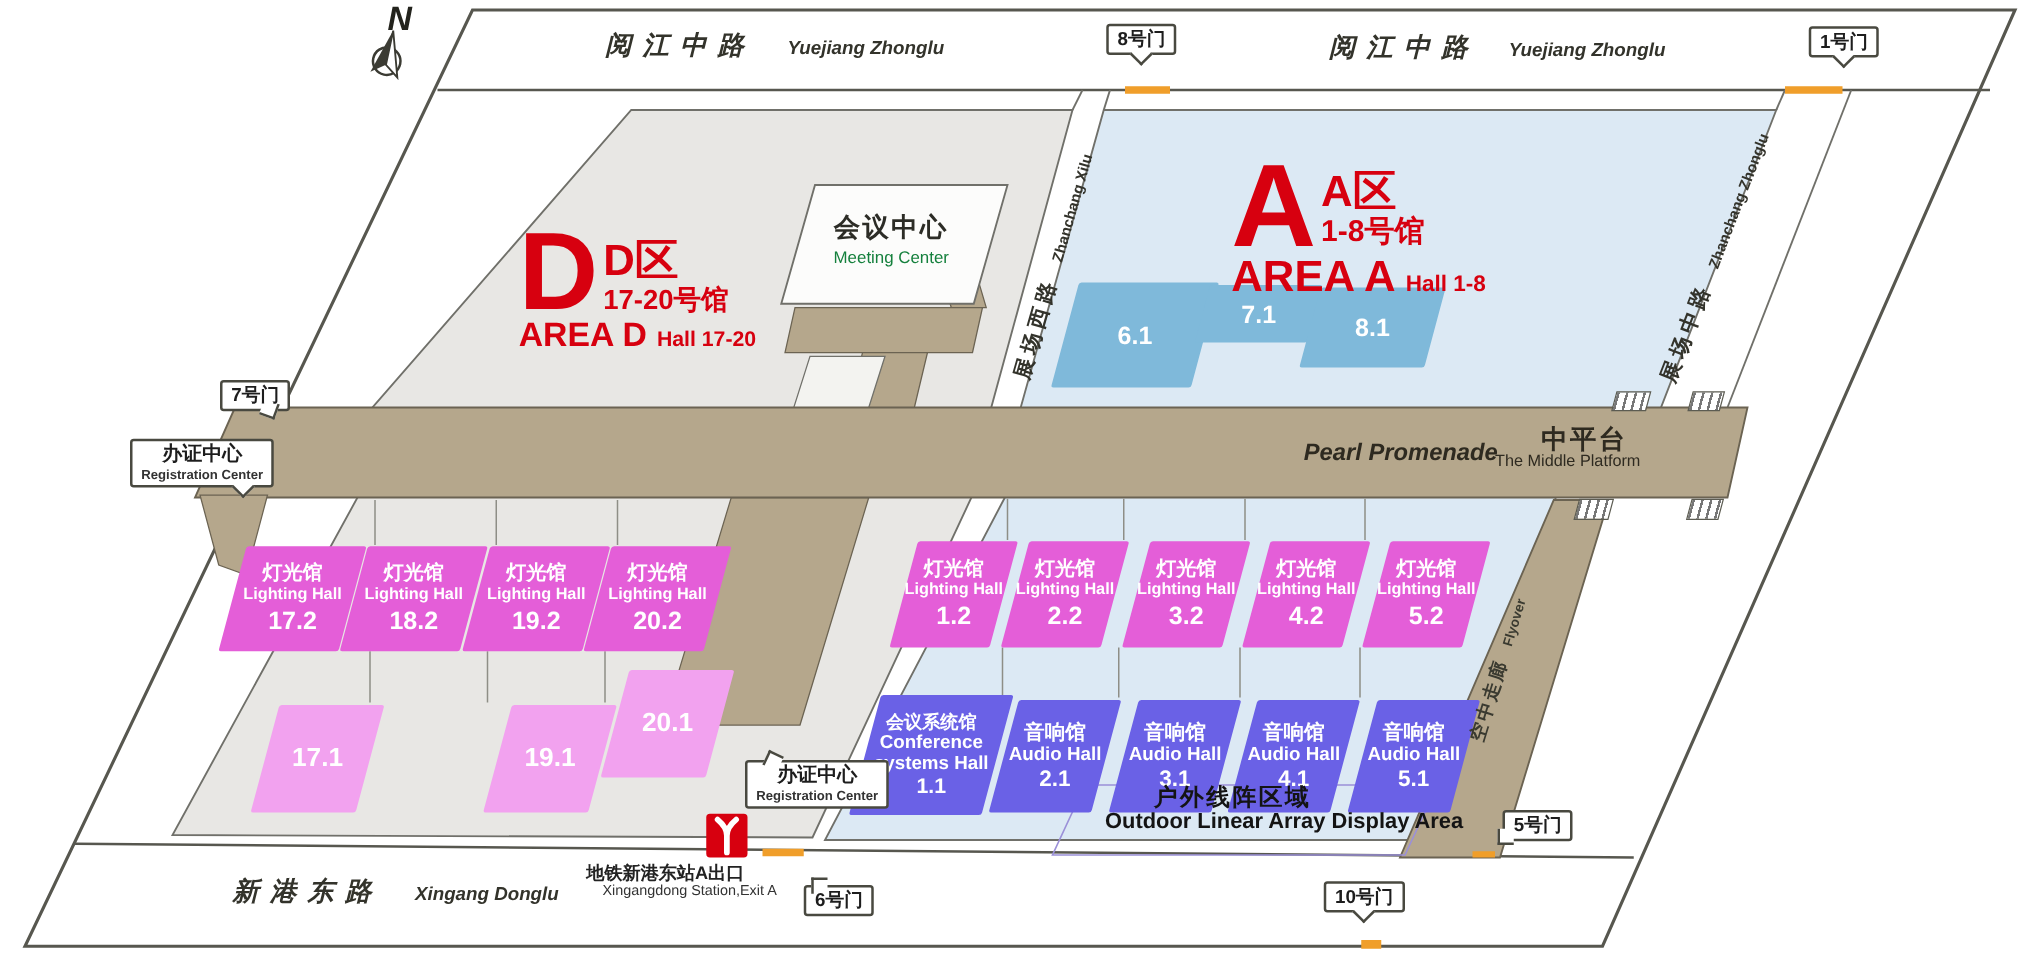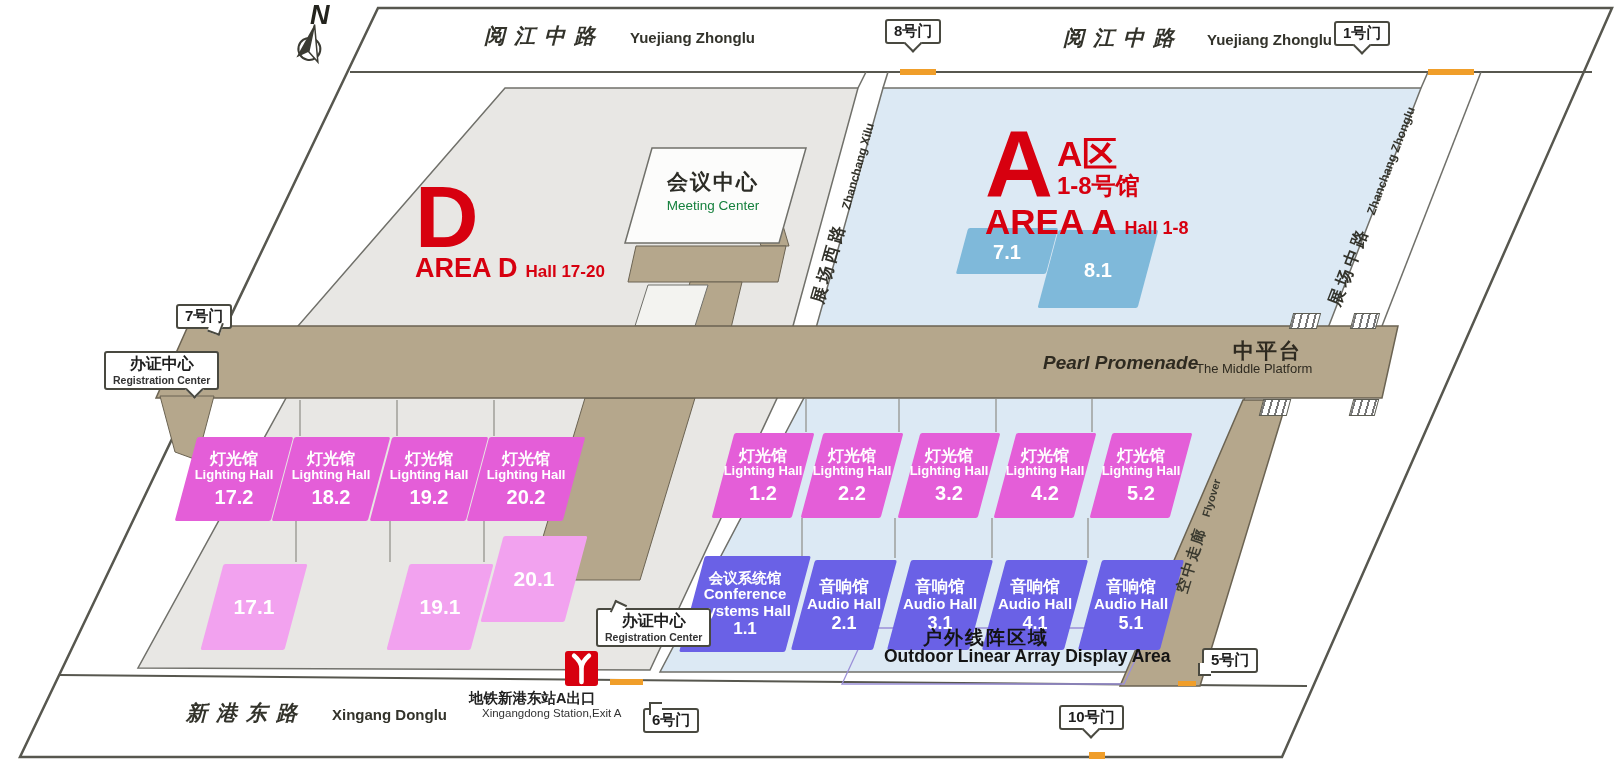--- a/index.html
+++ b/index.html
@@ -39,21 +39,21 @@
 
   .gate-marker{position:absolute;height:6px;background:var(--orange);z-index:35;}
 
   .stairs{position:absolute;border:1px solid #5c5c52;
           background:repeating-linear-gradient(90deg,#777 0 2px,#fff 2px 7px);
           transform:skewX(-15deg);z-index:26;}
 
   
   .road-label{position:absolute;display:flex;align-items:baseline;color:#33332b;z-index:22;white-space:nowrap;}
   .road-label .zh{font-weight:bold;font-style:italic;}
-  .road-label .en{font-weight:bold;}
+  .road-label .en{font-weight:bold;font-style:italic;}
   .road-label .plain{font-style:normal;}
 
   
   .area-block{position:absolute;color:var(--red);z-index:15;line-height:1;}
   .area-block .row1{display:flex;align-items:flex-start;}
   .area-block .big{font-size:88px;font-weight:800;line-height:0.78;letter-spacing:-2px;}
   .area-block .col{display:flex;flex-direction:column;margin-left:6px;}
   .area-block .zone{font-size:35px;font-weight:800;margin-top:8px;}
   .area-block .hallszh{font-size:22px;font-weight:800;margin-top:3px;}
   .area-block .row2{display:flex;align-items:baseline;gap:8px;margin-top:3px;}
@@ -140,20 +140,24 @@
     <span class="en plain" style="font-size:12px;">Zhanchang Zhonglu</span>
   </div>
   <div class="road-label" style="left:1199px;top:536px;gap:12px;transform:translate(-50%,-50%) rotate(-73deg);color:#3a3a30;">
     <span class="zh plain" style="font-size:15px;letter-spacing:2px;">空中走廊</span>
     <span class="en plain" style="font-size:11px;">Flyover</span>
   </div>
 
   <div class="area-block" style="left:415px;top:183px;">
     <div class="row1">
       <span class="big">D</span>
+      <span class="col">
+        <span class="zone">D区</span>
+        <span class="hallszh">17-20号馆</span>
+      </span>
     </div>
     <div class="row2">
       <span class="en1">AREA D</span>
       <span class="en2">Hall 17-20</span>
     </div>
   </div>
   <div class="area-block" style="left:985px;top:128px;">
     <div class="row1">
       <span class="big" style="font-size:94px;">A</span>
       <span class="col">
@@ -190,21 +194,21 @@
   <div class="gate-marker" style="left:900px;top:69px;width:36px;"></div>
   <div class="gate-marker" style="left:1428px;top:69px;width:46px;"></div>
   <div class="gate-marker" style="left:610px;top:679px;width:33px;"></div>
   <div class="gate-marker" style="left:1089px;top:752px;width:16px;height:7px;"></div>
   <div class="gate-marker" style="left:1178px;top:681px;width:18px;height:5px;"></div>
 
   <div class="callout" style="left:885px;top:19px;">
     <span>8号门</span>
     <span class="tail" style="left:50%;bottom:-8px;transform:translateX(-50%) rotate(45deg);"></span>
   </div>
-  <div class="callout" style="left:1334px;top:21px;">
+  <div class="callout" style="left:1447px;top:21px;">
     <span>1号门</span>
     <span class="tail" style="left:50%;bottom:-8px;transform:translateX(-50%) rotate(45deg);"></span>
   </div>
   <div class="callout" style="left:176px;top:304px;">
     <span>7号门</span>
     <span class="tail" style="right:8px;bottom:-7px;transform:rotate(20deg);"></span>
   </div>
   <div class="callout" style="left:643px;top:708px;">
     <span>6号门</span>
     <span class="tail" style="left:4px;top:-8px;transform:rotate(180deg);"></span>
@@ -227,25 +231,29 @@
     <span class="zh">办证中心</span>
     <span class="en">Registration Center</span>
     <span class="tail" style="left:14px;top:-8px;transform:rotate(205deg);"></span>
   </div>
 
   <div class="stairs" style="left:1291px;top:313px;width:26px;height:14px;"></div>
   <div class="stairs" style="left:1352px;top:313px;width:24px;height:14px;"></div>
   <div class="stairs" style="left:1261px;top:399px;width:26px;height:15px;"></div>
   <div class="stairs" style="left:1351px;top:399px;width:24px;height:15px;"></div>
 
+  <div class="hall atop" style="left:852px;top:226px;width:112px;height:84px;">
+    <span class="bg"></span>
+    <span class="id">6.1</span>
+  </div>
   <div class="hall atop" style="left:962px;top:228px;width:90px;height:46px;">
     <span class="bg"></span>
     <span class="id">7.1</span>
   </div>
-  <div class="hall atop" style="left:1048px;top:230px;width:100px;height:78px;">
+  <div class="hall atop" style="left:1048px;top:230px;width:100px;height:64px;">
     <span class="bg"></span>
     <span class="id">8.1</span>
   </div>
 
   <div class="hall lighting" style="left:186px;top:437px;width:96px;height:84px;">
     <span class="bg"></span>
     <span class="zh">灯光馆</span>
     <span class="en">Lighting Hall</span>
     <span class="id">17.2</span>
   </div>

